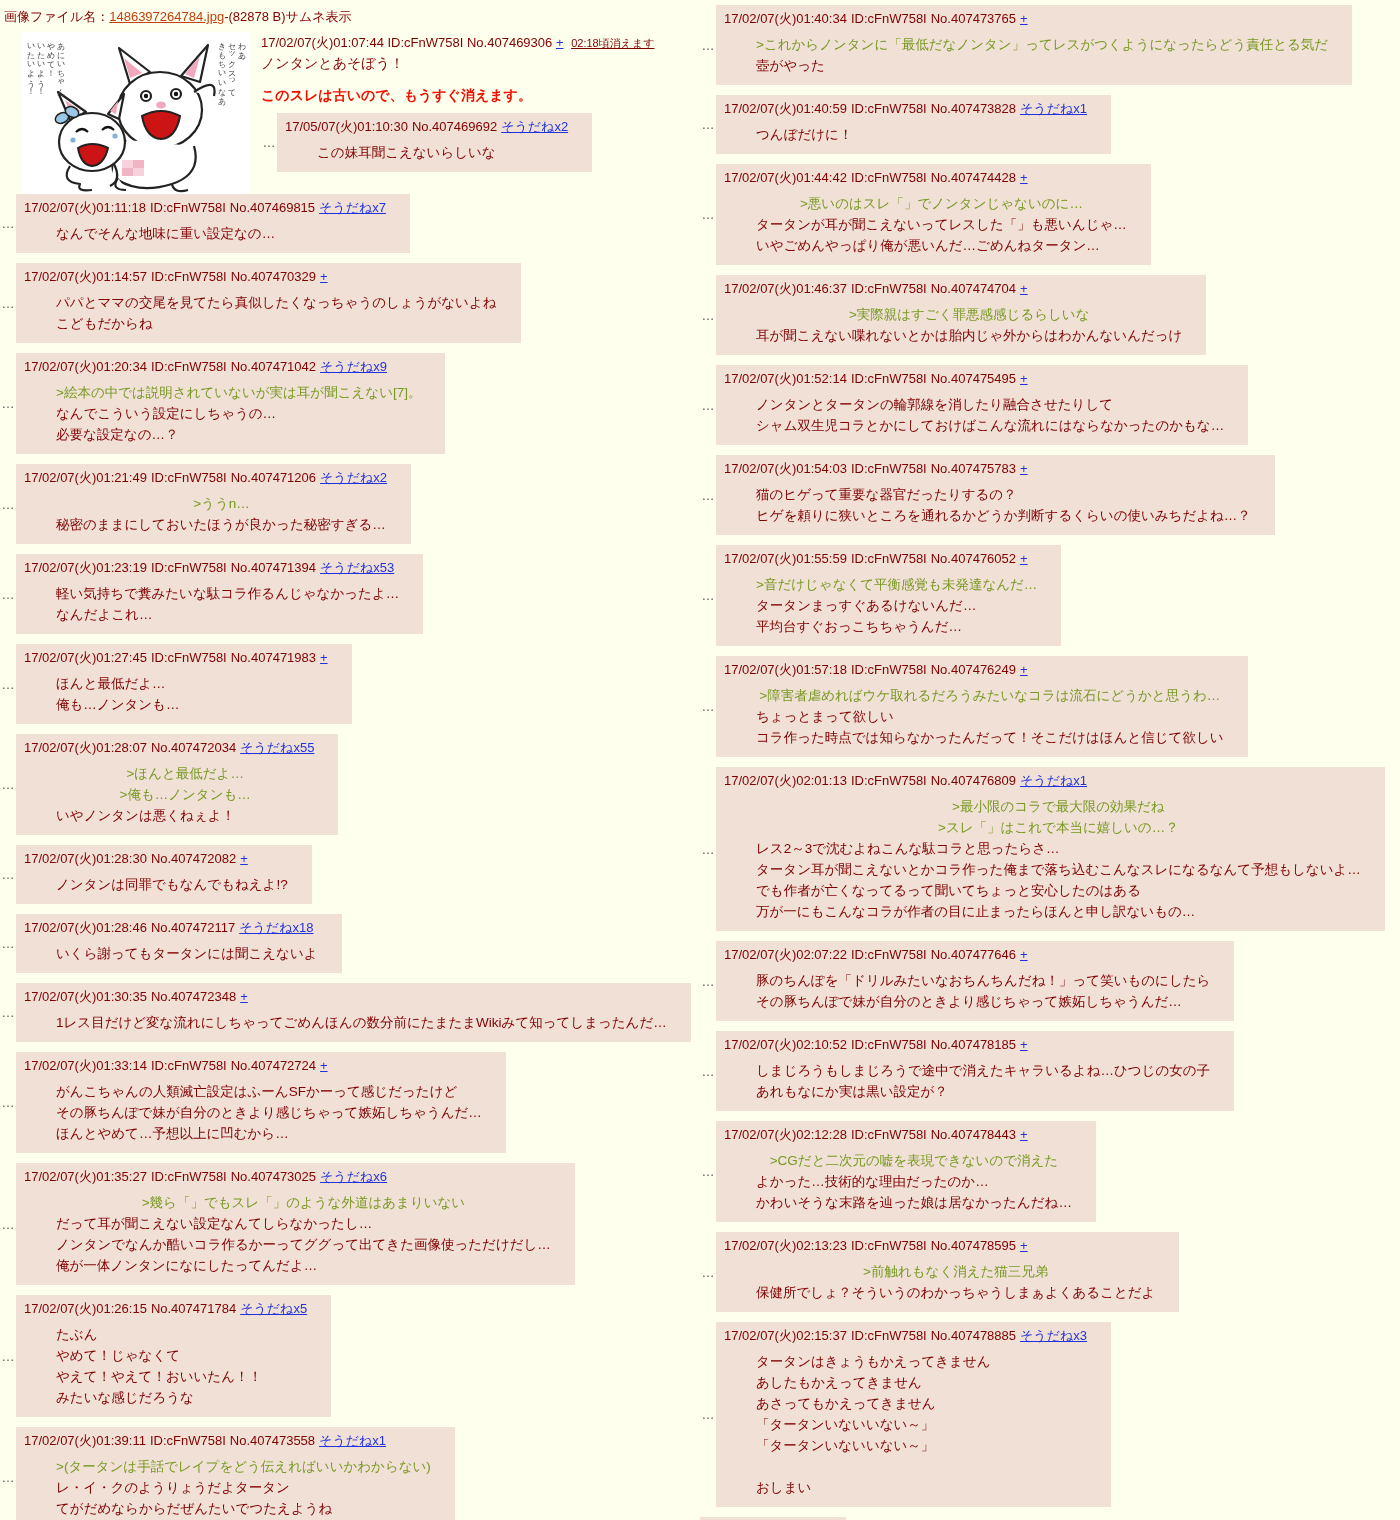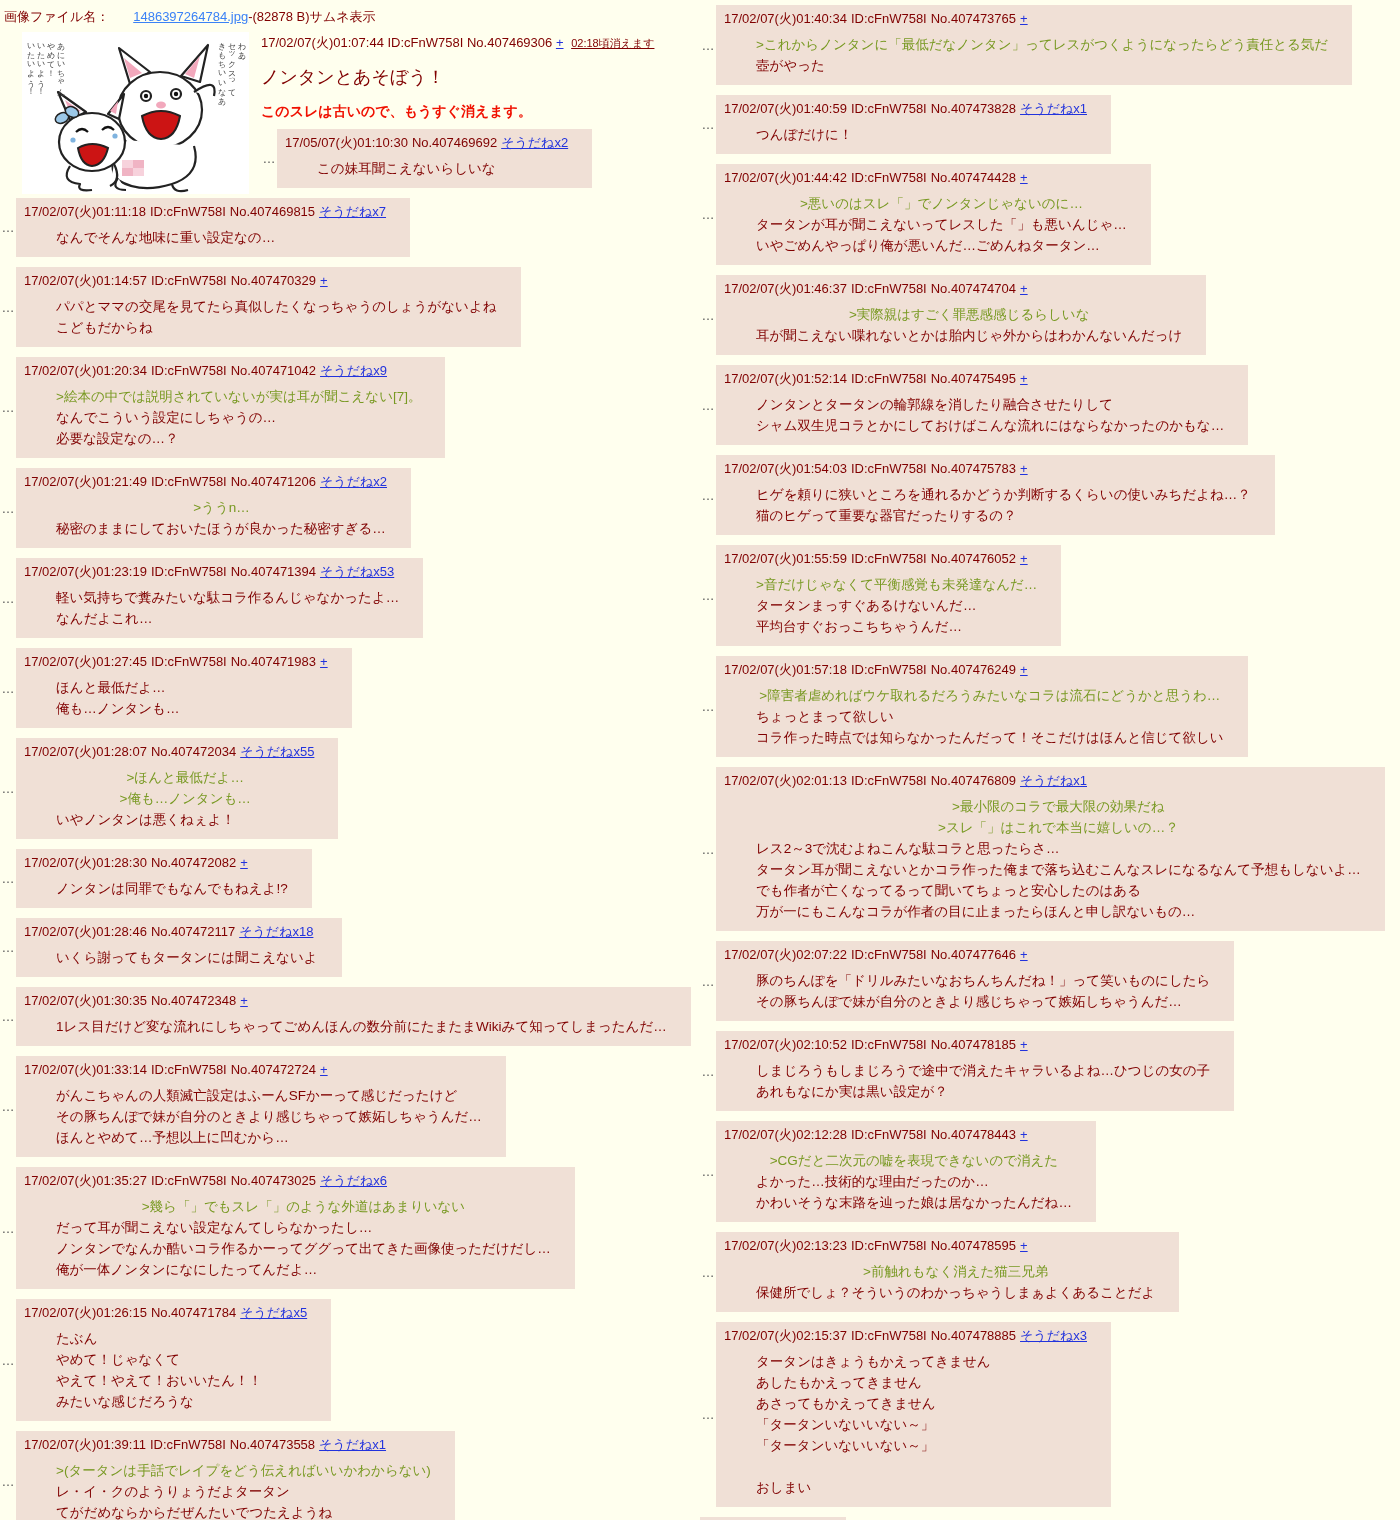--- a/index.html
+++ b/index.html
@@ -7,38 +7,38 @@
   body {
     font-family:"Liberation Sans","DejaVu Sans",sans-serif;
     color:#800000;
     width:1400px; height:1520px; overflow:hidden;
   }
   .page { display:flex; width:1400px; }
   .col { width:700px; flex:0 0 700px; }
 
   
   .file-line { font-size:13px; padding:8px 0 4px 4px; color:#800000; }
-  .file-line a { color:#3b82f6; text-decoration:underline;margin-left:24px; }
+  .file-line a { color:#c2410c; text-decoration:underline; }
 
   
   .op-wrap { display:flex; align-items:flex-start; }
   .thumb {
     display:block; position:relative; width:227px; height:162px;
     margin-left:22px; margin-top:2px; background:#FFFFFF; flex:0 0 227px;
   }
   .vtext {
     position:absolute; top:5px; writing-mode:vertical-rl;
     font-size:8px; line-height:1.25; color:#444; letter-spacing:0;
   }
   .vtext.left { left:3px; }
   .vtext.right { right:3px; }
   .op-content { margin-left:12px; padding-top:4px; }
   .op-header { font-size:13px; white-space:nowrap; }
   .op-header .expire { font-size:11px; margin-left:4px;text-decoration:underline; }
-  .op-title { font-size:18px; margin-top:13px; white-space:nowrap; }
+  .op-title { font-size:14px; margin-top:3px; white-space:nowrap; }
   .op-warning { font-size:14px; font-weight:bold; color:#F01000; margin-top:14px; white-space:nowrap; }
   .op-reply { margin-top:8px; }
 
   
   .post-row { display:flex; align-items:center; margin-bottom:10px; }
   .dots { flex:0 0 16px; text-align:center; font-size:13px; color:#555; cursor:pointer; }
   .post-box {
     background:#F0E0D6; padding:5px 24px 9px 8px; width:fit-content; max-width:676px;
   }
   .post-header { font-size:13px; line-height:17px; margin-bottom:7px; white-space:nowrap; }
@@ -334,22 +334,22 @@
               <div class="line">ノンタンとタータンの輪郭線を消したり融合させたりして</div>
               <div class="line">シャム双生児コラとかにしておけばこんな流れにはならなかったのかもな…</div>
             </div>
           </div>
         </div>
         <div class="post-row">
           <span class="dots">…</span>
           <div class="post-box">
             <div class="post-header"><span>17/02/07(火)01:54:03</span><span class="sep"></span><span>ID:cFnW758I</span><span class="sep"></span><span>No.407475783</span><span class="sep"></span><a class="sodane" href="#">+</a></div>
             <div class="post-body">
+              <div class="line">猫のヒゲって重要な器官だったりするの？</div>
               <div class="line">ヒゲを頼りに狭いところを通れるかどうか判断するくらいの使いみちだよね…？</div>
-              <div class="line">猫のヒゲって重要な器官だったりするの？</div>
             </div>
           </div>
         </div>
         <div class="post-row">
           <span class="dots">…</span>
           <div class="post-box">
             <div class="post-header"><span>17/02/07(火)01:55:59</span><span class="sep"></span><span>ID:cFnW758I</span><span class="sep"></span><span>No.407476052</span><span class="sep"></span><a class="sodane" href="#">+</a></div>
             <div class="post-body">
               <div class="line quote">&gt;音だけじゃなくて平衡感覚も未発達なんだ…</div>
               <div class="line">タータンまっすぐあるけないんだ…</div>

